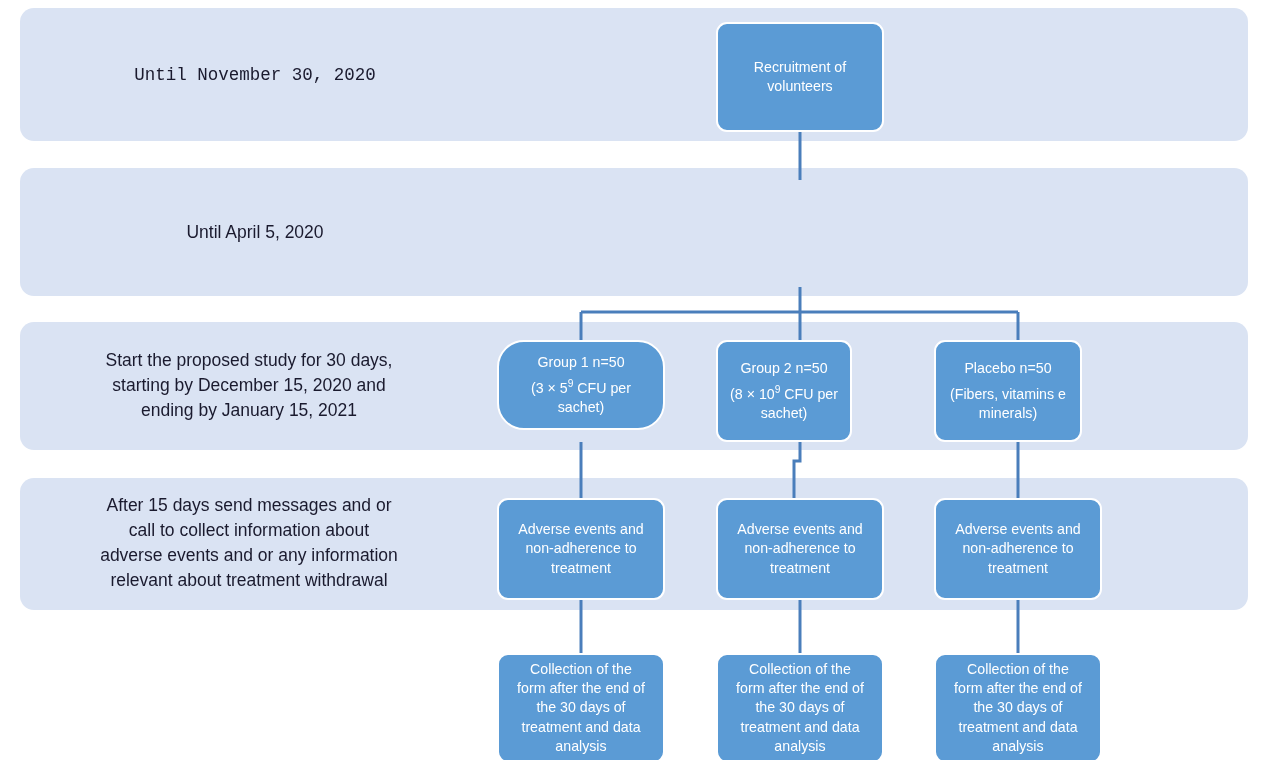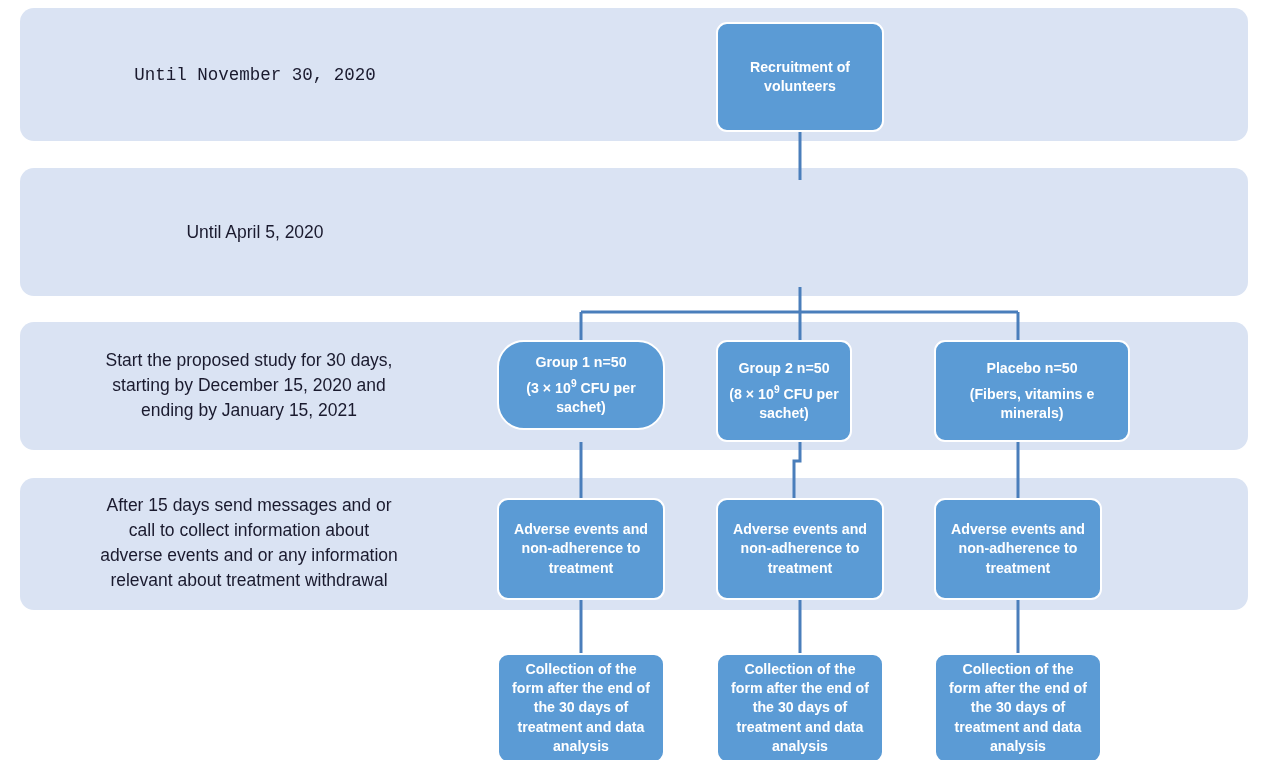--- a/index.html
+++ b/index.html
@@ -56,21 +56,20 @@
     align-items: center;
     justify-content: center;
     text-align: center;
     font-size: 14.2px;
     line-height: 1.35;
     padding: 4px 8px;
   }
   .node .line {
     display: block;
     white-space: pre-line;
-    font-weight: bold;
   }
   .node .gap {
     height: 7px;
   }
   sup {
     font-size: 0.72em;
     vertical-align: super;
     line-height: 0;
   }
 </style>
@@ -117,32 +116,32 @@
 
   <div class="node" style="left:716px; top:22px; width:168px; height:110px;">
     <span class="line">Recruitment of
 volunteers</span>
   </div>
 
 
   <div class="node" style="left:497px; top:340px; width:168px; height:90px;border-radius:27px;">
     <span class="line">Group 1 n=50</span>
     <span class="gap"></span>
-    <span class="line"><span>(3 × 10</span><sup>9</sup><span style="white-space:pre-line"> CFU per
+    <span class="line"><span>(3 × 5</span><sup>9</sup><span style="white-space:pre-line"> CFU per
 sachet)</span></span>
   </div>
 
   <div class="node" style="left:716px; top:340px; width:136px; height:102px;">
     <span class="line">Group 2 n=50</span>
     <span class="gap"></span>
     <span class="line"><span>(8 × 10</span><sup>9</sup><span style="white-space:pre-line"> CFU per
 sachet)</span></span>
   </div>
 
-  <div class="node" style="left:934px; top:340px; width:196px; height:102px;">
+  <div class="node" style="left:934px; top:340px; width:148px; height:102px;">
     <span class="line">Placebo n=50</span>
     <span class="gap"></span>
     <span class="line">(Fibers, vitamins e
 minerals)</span>
   </div>
 
   <div class="node" style="left:497px; top:498px; width:168px; height:102px;">
     <span class="line">Adverse events and
 non-adherence to
 treatment</span>

